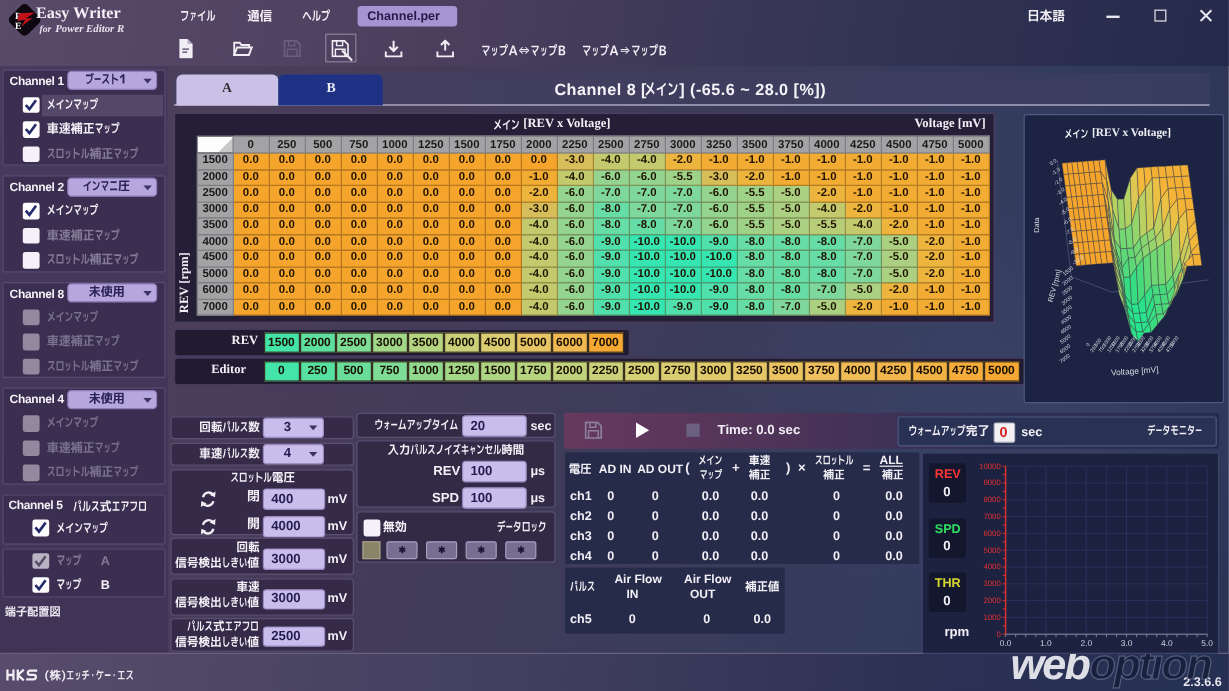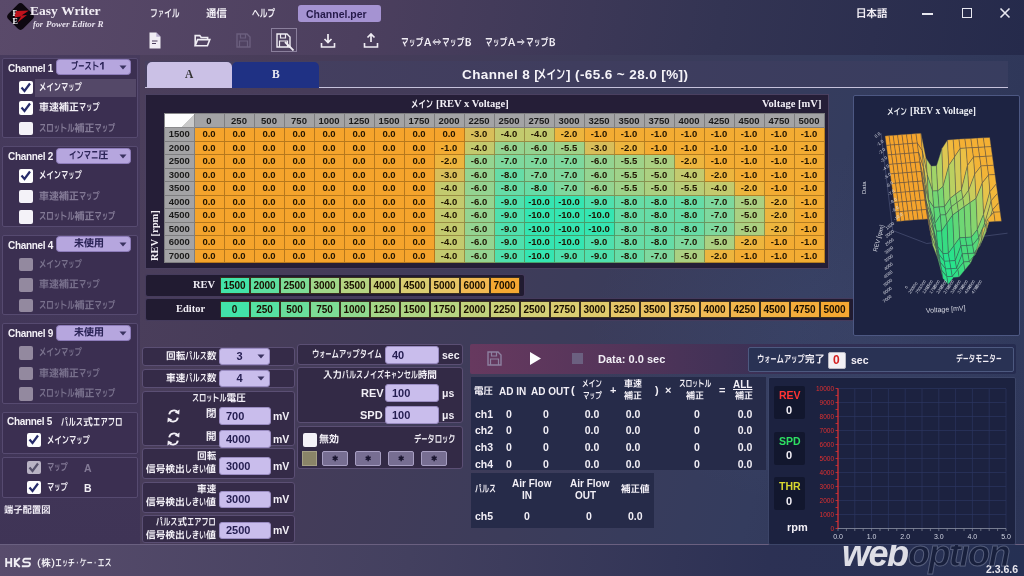--- a/index.html
+++ b/index.html
@@ -411,42 +411,42 @@
   </svg>
 <div style="position:absolute;left:19px;top:189.5px;width:13.5px;height:13.5px;background:#f4f2f8;border-radius:2px"></div>
 <svg style="position:absolute;left:39.0px;top:190.5px;overflow:visible" width="2" height="2">
     <use href="#t8" fill="#837a96" transform="translate(0,8.61)"></use>
   </svg>
 <div style="position:absolute;left:19px;top:210px;width:13.5px;height:13.5px;background:#f4f2f8;border-radius:2px"></div>
 <svg style="position:absolute;left:39.0px;top:211.0px;overflow:visible" width="2" height="2">
     <use href="#t9" fill="#837a96" transform="translate(0,8.61)"></use>
   </svg>
 <div style="position:absolute;left:2px;top:234.5px;width:136px;height:80.5px;background:#3b2f51;border:1px solid #564a70;border-radius:2px"></div>
-<div style="position:absolute;left:8px;top:239.5px;font:700 10px 'Liberation Sans',sans-serif;color:#f4f1f7;white-space:nowrap;letter-spacing:-0.3px">Channel 4</div>
+<div style="position:absolute;left:8px;top:239.5px;font:700 10px 'Liberation Sans',sans-serif;color:#f4f1f7;white-space:nowrap;letter-spacing:-0.3px">Channel 8</div>
 <div style="position:absolute;left:56px;top:236px;width:75px;height:16px;background:#b6a6de;border-radius:3.5px;border:1px solid #8d7cba"></div>
 <svg style="position:absolute;left:73.5px;top:238.2px;overflow:visible" width="2" height="2">
     <use href="#t11" fill="#2a2356" transform="translate(0,8.61)"></use>
   </svg>
 <svg style="position:absolute;left:119px;top:242px" width="8" height="5" viewBox="0 0 8 5">
     <path d="M0.5 0.6 L4 4.6 L7.5 0.6 Z" fill="#3a3360"></path>
   </svg>
 <div style="position:absolute;left:19px;top:257.5px;width:13.5px;height:13.5px;background:#93899f;border-radius:2px"></div>
 <svg style="position:absolute;left:39.0px;top:258.5px;overflow:visible" width="2" height="2">
     <use href="#t7" fill="#78708c" transform="translate(0,8.61)"></use>
   </svg>
 <div style="position:absolute;left:19px;top:278px;width:13.5px;height:13.5px;background:#93899f;border-radius:2px"></div>
 <svg style="position:absolute;left:39.0px;top:279.0px;overflow:visible" width="2" height="2">
     <use href="#t8" fill="#78708c" transform="translate(0,8.61)"></use>
   </svg>
 <div style="position:absolute;left:19px;top:298.5px;width:13.5px;height:13.5px;background:#93899f;border-radius:2px"></div>
 <svg style="position:absolute;left:39.0px;top:299.5px;overflow:visible" width="2" height="2">
     <use href="#t9" fill="#78708c" transform="translate(0,8.61)"></use>
   </svg>
 <div style="position:absolute;left:2px;top:323px;width:136px;height:80.5px;background:#3b2f51;border:1px solid #564a70;border-radius:2px"></div>
-<div style="position:absolute;left:8px;top:328px;font:700 10px 'Liberation Sans',sans-serif;color:#f4f1f7;white-space:nowrap;letter-spacing:-0.3px">Channel 9</div>
+<div style="position:absolute;left:8px;top:328px;font:700 10px 'Liberation Sans',sans-serif;color:#f4f1f7;white-space:nowrap;letter-spacing:-0.3px">Channel 4</div>
 <div style="position:absolute;left:56px;top:324.5px;width:75px;height:16px;background:#b6a6de;border-radius:3.5px;border:1px solid #8d7cba"></div>
 <svg style="position:absolute;left:73.5px;top:326.8px;overflow:visible" width="2" height="2">
     <use href="#t11" fill="#2a2356" transform="translate(0,8.61)"></use>
   </svg>
 <svg style="position:absolute;left:119px;top:330.5px" width="8" height="5" viewBox="0 0 8 5">
     <path d="M0.5 0.6 L4 4.6 L7.5 0.6 Z" fill="#3a3360"></path>
   </svg>
 <div style="position:absolute;left:19px;top:346px;width:13.5px;height:13.5px;background:#93899f;border-radius:2px"></div>
 <svg style="position:absolute;left:39.0px;top:347.0px;overflow:visible" width="2" height="2">
     <use href="#t7" fill="#78708c" transform="translate(0,8.61)"></use>
@@ -1059,21 +1059,21 @@
 <svg style="position:absolute;left:167px;top:409px" width="13" height="14" viewBox="0 0 13 14">
     <path d="M10.8 3.4 A4.8 4.8 0 0 0 2.2 5.4" fill="none" stroke="#f2eff6" stroke-width="1.9"></path>
     <path d="M2.2 10.6 A4.8 4.8 0 0 0 10.8 8.6" fill="none" stroke="#f2eff6" stroke-width="1.9"></path>
     <path d="M12.6 0.6 L12.2 5.4 L7.8 3.4 Z" fill="#f2eff6"></path>
     <path d="M0.4 13.4 L0.8 8.6 L5.2 10.6 Z" fill="#f2eff6"></path>
   </svg>
 <svg style="position:absolute;left:205.6px;top:407.5px;overflow:visible" width="2" height="2">
     <use href="#t22" fill="#f2eff6" transform="translate(0,9.02)"></use>
   </svg>
 <div style="position:absolute;left:219px;top:407px;width:52px;height:17.5px;background:#c9bdec;border:1px solid #9a8cc2;border-radius:3px"></div>
-<div style="position:absolute;left:226px;top:409.5px;font:700 11px 'Liberation Sans',sans-serif;color:#241d50;white-space:nowrap;">700</div>
+<div style="position:absolute;left:226px;top:409.5px;font:700 11px 'Liberation Sans',sans-serif;color:#241d50;white-space:nowrap;">400</div>
 <div style="position:absolute;left:273px;top:409.5px;font:700 10.5px 'Liberation Sans',sans-serif;color:#f2eff6;white-space:nowrap;">mV</div>
 <svg style="position:absolute;left:167px;top:432px" width="13" height="14" viewBox="0 0 13 14">
     <path d="M10.8 3.4 A4.8 4.8 0 0 0 2.2 5.4" fill="none" stroke="#f2eff6" stroke-width="1.9"></path>
     <path d="M2.2 10.6 A4.8 4.8 0 0 0 10.8 8.6" fill="none" stroke="#f2eff6" stroke-width="1.9"></path>
     <path d="M12.6 0.6 L12.2 5.4 L7.8 3.4 Z" fill="#f2eff6"></path>
     <path d="M0.4 13.4 L0.8 8.6 L5.2 10.6 Z" fill="#f2eff6"></path>
   </svg>
 <svg style="position:absolute;left:205.6px;top:430.5px;overflow:visible" width="2" height="2">
     <use href="#t23" fill="#f2eff6" transform="translate(0,9.02)"></use>
   </svg>
@@ -1108,21 +1108,21 @@
     <use href="#t25" fill="#f2eff6" transform="translate(0,8.36)"></use>
   </svg>
 <div style="position:absolute;left:219px;top:521.5px;width:52px;height:17.5px;background:#c9bdec;border:1px solid #9a8cc2;border-radius:3px"></div>
 <div style="position:absolute;left:226px;top:524px;font:700 11px 'Liberation Sans',sans-serif;color:#241d50;white-space:nowrap;">2500</div>
 <div style="position:absolute;left:273px;top:524px;font:700 10.5px 'Liberation Sans',sans-serif;color:#f2eff6;white-space:nowrap;">mV</div>
 <div style="position:absolute;left:297px;top:344px;width:166px;height:21px;background:#332a46;border:1px solid #5b4f74;border-radius:3px"></div>
 <svg style="position:absolute;left:312.3px;top:348.5px;overflow:visible" width="2" height="2">
     <use href="#t28" fill="#f2eff6" transform="translate(0,8.61)"></use>
   </svg>
 <div style="position:absolute;left:385px;top:346px;width:54px;height:17.5px;background:#c9bdec;border:1px solid #9a8cc2;border-radius:3px"></div>
-<div style="position:absolute;left:392px;top:348.5px;font:700 11px 'Liberation Sans',sans-serif;color:#241d50;white-space:nowrap;">40</div>
+<div style="position:absolute;left:392px;top:348.5px;font:700 11px 'Liberation Sans',sans-serif;color:#241d50;white-space:nowrap;">20</div>
 <div style="position:absolute;left:442px;top:349px;font:700 10.5px 'Liberation Sans',sans-serif;color:#f2eff6;white-space:nowrap;">sec</div>
 <div style="position:absolute;left:297px;top:367px;width:166px;height:56px;background:#332a46;border:1px solid #5b4f74;border-radius:3px"></div>
 <svg style="position:absolute;left:323.1px;top:369.5px;overflow:visible" width="2" height="2">
     <use href="#t29" fill="#f2eff6" transform="translate(0,8.20)"></use>
   </svg>
 <div style="position:absolute;left:361px;top:386.5px;font:700 11px 'Liberation Sans',sans-serif;color:#f2eff6;white-space:nowrap;">REV</div>
 <div style="position:absolute;left:385px;top:384px;width:54px;height:17.5px;background:#c9bdec;border:1px solid #9a8cc2;border-radius:3px"></div>
 <div style="position:absolute;left:392px;top:386.5px;font:700 11px 'Liberation Sans',sans-serif;color:#241d50;white-space:nowrap;">100</div>
 <div style="position:absolute;left:442px;top:386.5px;font:700 10.5px 'Liberation Sans',sans-serif;color:#f2eff6;white-space:nowrap;">μs</div>
 <div style="position:absolute;left:360px;top:408.5px;font:700 11px 'Liberation Sans',sans-serif;color:#f2eff6;white-space:nowrap;">SPD</div>
@@ -1148,21 +1148,21 @@
 <div style="position:absolute;left:431px;top:453.5px;font:700 7.5px 'Liberation Sans',sans-serif;color:#1a1530;white-space:nowrap;">✱</div>
 <div style="position:absolute;left:470px;top:344px;width:546px;height:30px;background:linear-gradient(90deg,#67395f 0%,#513459 30%,#343055 62%,#262c50 100%);border-radius:2px"></div>
 <svg style="position:absolute;left:487px;top:351px" width="15" height="15" viewBox="0 0 15 15">
     <path d="M1 1 h10 l3 3 v10 h-13 z" fill="none" stroke="#8d80a0" stroke-width="1.4"></path>
     <path d="M4.5 1 v4 h5 v-4 M3.5 14 v-6 h8 v6" fill="none" stroke="#8d80a0" stroke-width="1.2"></path>
   </svg>
 <svg style="position:absolute;left:528px;top:351px" width="15" height="15" viewBox="0 0 15 15">
     <path d="M2 1 L13 7.5 L2 14 Z" fill="#fdfdfe"></path>
   </svg>
 <div style="position:absolute;left:572px;top:353px;width:11px;height:11px;background:#6b6080"></div>
-<div style="position:absolute;left:598px;top:352.5px;font:700 11px 'Liberation Sans',sans-serif;color:#f2eff6;white-space:nowrap;">Data: 0.0 sec</div>
+<div style="position:absolute;left:598px;top:352.5px;font:700 11px 'Liberation Sans',sans-serif;color:#f2eff6;white-space:nowrap;">Time: 0.0 sec</div>
 <div style="position:absolute;left:748px;top:347px;width:266px;height:25px;background:#293254;border:1px solid #4d5980;border-radius:2px"></div>
 <svg style="position:absolute;left:757.0px;top:354.0px;overflow:visible" width="2" height="2">
     <use href="#t32" fill="#f2eff6" transform="translate(0,8.61)"></use>
   </svg>
 <div style="position:absolute;left:828px;top:351.5px;width:18px;height:17px;background:#f2f0f4;border:1px solid #b9b9c4;border-radius:2px"></div>
 <div style="position:absolute;left:833px;top:353px;font:700 12px 'Liberation Sans',sans-serif;color:#d42020;white-space:nowrap;">0</div>
 <div style="position:absolute;left:851px;top:354px;font:700 10.5px 'Liberation Sans',sans-serif;color:#f2eff6;white-space:nowrap;">sec</div>
 <svg style="position:absolute;left:956.0px;top:353.5px;overflow:visible" width="2" height="2">
     <use href="#t33" fill="#f2eff6" transform="translate(0,8.04)"></use>
   </svg>

